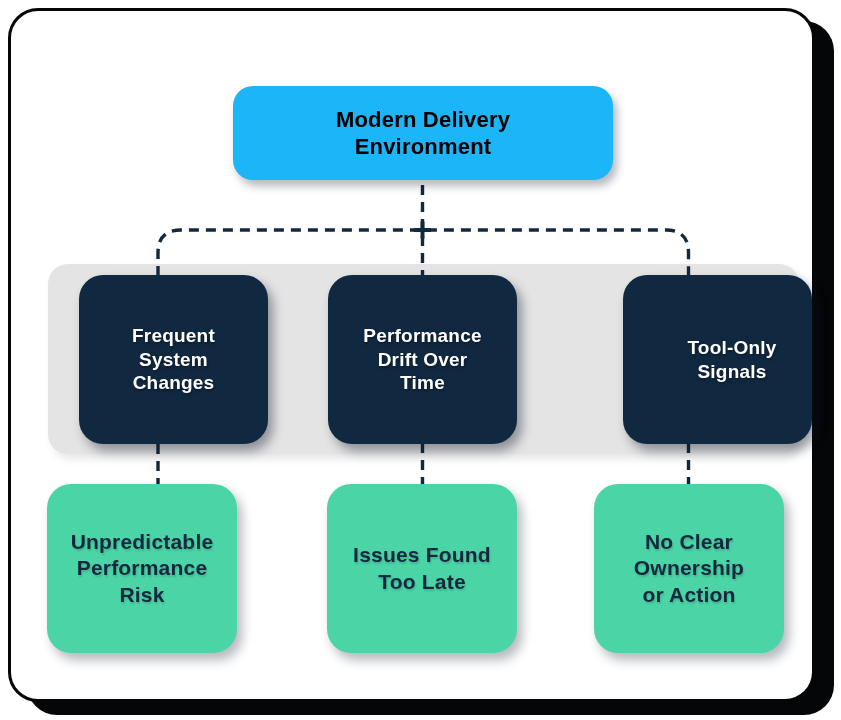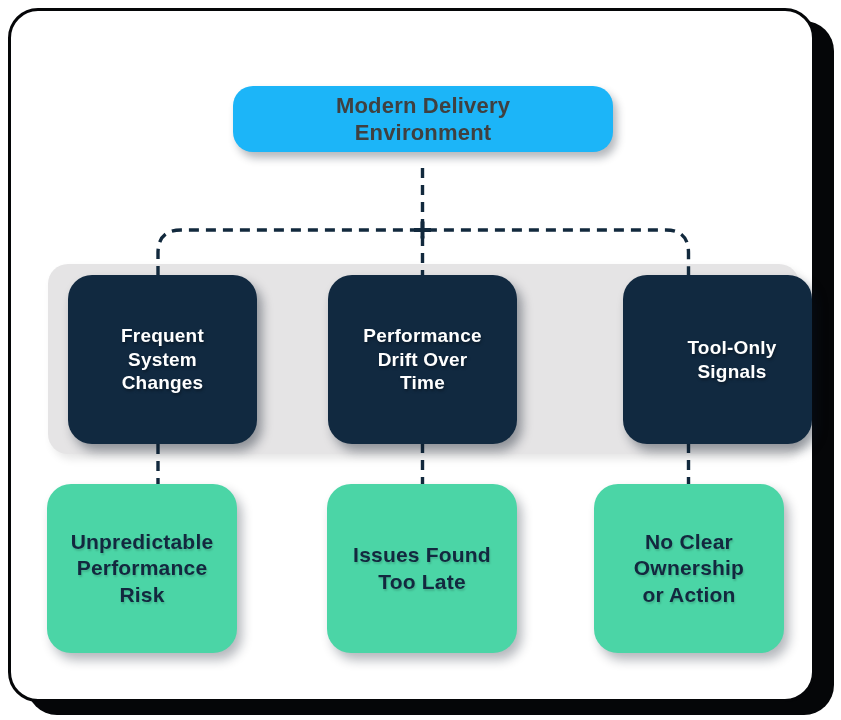--- a/index.html
+++ b/index.html
@@ -45,24 +45,24 @@
     text-align: center;
     font-weight: 700;
     white-space: pre-line;
     line-height: 1.25;
     letter-spacing: 0.2px;
   }
   .node-root {
     left: 222px;
     top: 75px;
     width: 380px;
-    height: 66px;
+    height: 94px;
     border-radius: 20px;
     background: #1cb5f8;
-    color: #404040;
+    color: #000000;
     font-size: 22px;
     box-shadow: 4px 6px 9px rgba(10,20,35,0.30);
   }
   .node-cause {
     top: 264px;
     width: 189px;
     height: 169px;
     border-radius: 24px;
     background: #112940;
     color: #ffffff;
@@ -74,21 +74,21 @@
     top: 473px;
     width: 190px;
     height: 169px;
     border-radius: 24px;
     background: #4bd5a6;
     color: #13283f;
     font-size: 21px;
     box-shadow: 5px 7px 11px rgba(10,20,35,0.30);
     text-shadow: 1px 2px 2px rgba(0,0,0,0.15);
   }
-  .pos-c1 { left: 57px; }
+  .pos-c1 { left: 68px; }
   .pos-c2 { left: 317px; }
   .pos-c3 { left: 612px; padding-left: 29px; }
   .pos-e1 { left: 36px; }
   .pos-e2 { left: 316px; }
   .pos-e3 { left: 583px; }
   .connectors {
     position: absolute;
     left: 0;
     top: 0;
     width: 841px;

